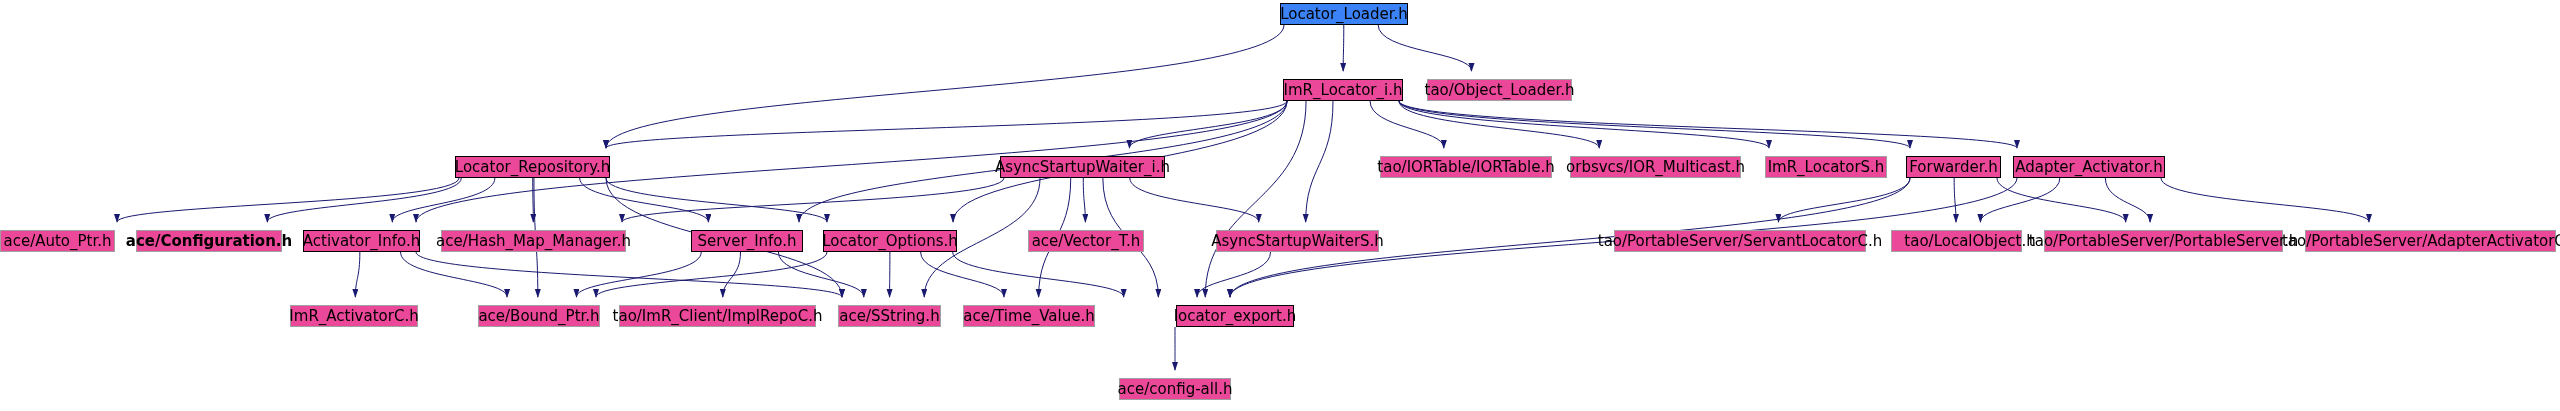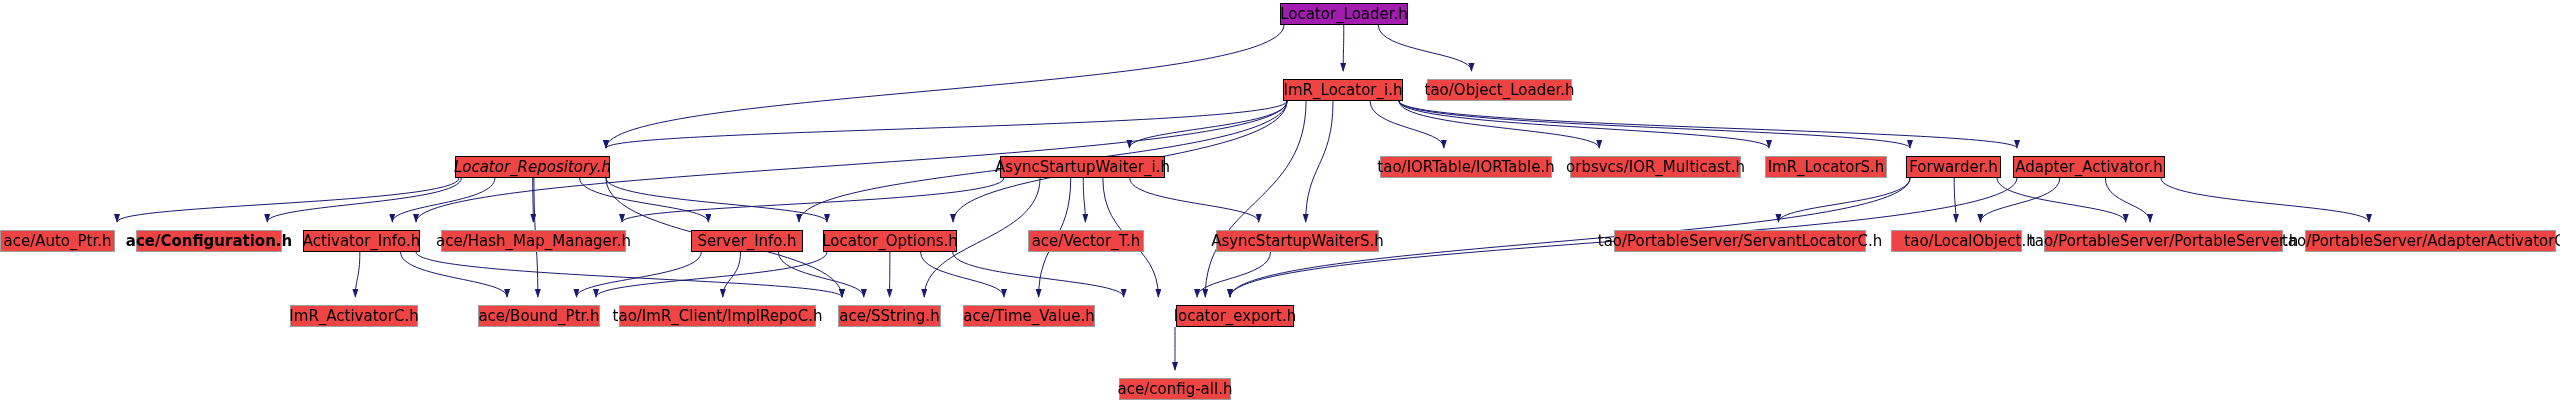--- a/index.html
+++ b/index.html
@@ -22,36 +22,36 @@
     width: 2560px;
     height: 411px;
     pointer-events: none;
   }
   .graph-node {
     position: absolute;
     box-sizing: border-box;
     display: flex;
     align-items: center;
     justify-content: center;
-    background: #ef4444;
+    background: #ec4899;
     border: 1px solid #a0a0a0;
     color: #000000;
     font-size: 15px;
     line-height: 1;
     white-space: nowrap;
     letter-spacing: 0px;
     padding: 0 7px;
     cursor: pointer;
   }
   .graph-node.emph {
     border: 1.6px solid #000000;
   }
   .graph-node.root {
     border: 1.6px solid #000000;
-    background: #a21caf;
+    background: #3b82f6;
   }
   .node-label {
     display: block;
     pointer-events: none;
   }
 </style>
 </head>
 <body>
 
 <div id="graph-root">
@@ -114,21 +114,21 @@
   <div id="node-layer">
       <div class="graph-node root" style="left: 1280px; top: 3px; width: 128px; height: 22px;">
         <span class="node-label">Locator_Loader.h</span>
       </div>
       <div class="graph-node emph" style="left: 1283px; top: 79px; width: 120px; height: 22px;">
         <span class="node-label">ImR_Locator_i.h</span>
       </div>
       <div class="graph-node" style="left: 1427px; top: 79px; width: 145px; height: 22px;">
         <span class="node-label">tao/Object_Loader.h</span>
       </div>
-      <div class="graph-node emph" style="left: 455px; top: 156px; width: 155px; height: 22px; font-style: italic;">
+      <div class="graph-node emph" style="left: 455px; top: 156px; width: 155px; height: 22px;">
         <span class="node-label">Locator_Repository.h</span>
       </div>
       <div class="graph-node emph" style="left: 1000px; top: 156px; width: 165px; height: 22px;">
         <span class="node-label">AsyncStartupWaiter_i.h</span>
       </div>
       <div class="graph-node" style="left: 1380px; top: 156px; width: 172px; height: 22px;">
         <span class="node-label">tao/IORTable/IORTable.h</span>
       </div>
       <div class="graph-node" style="left: 1570px; top: 156px; width: 171px; height: 22px;">
         <span class="node-label">orbsvcs/IOR_Multicast.h</span>

